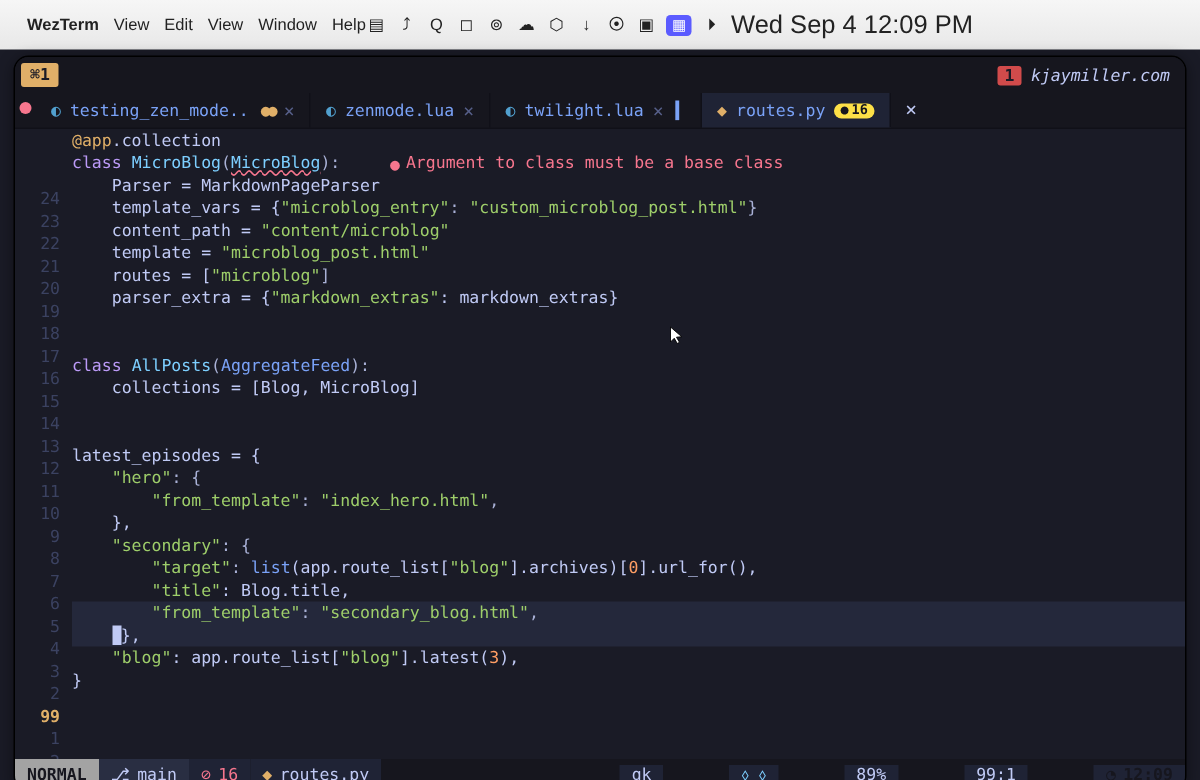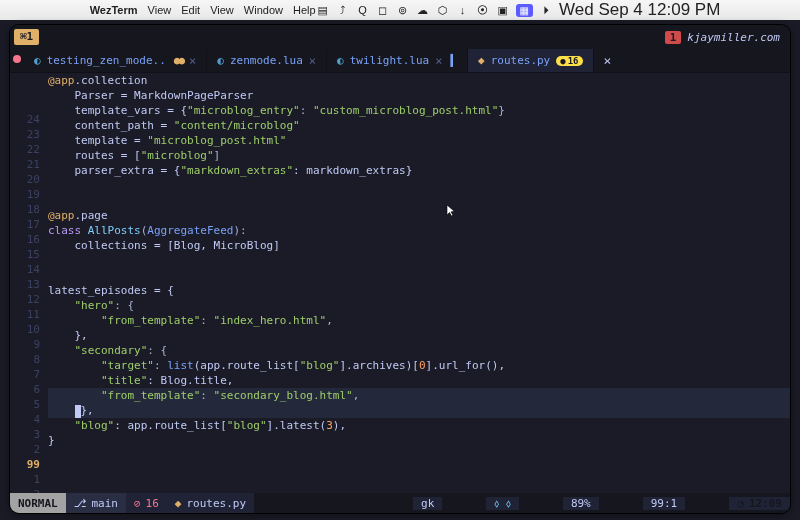--- a/index.html
+++ b/index.html
@@ -4,27 +4,27 @@
 <style>
   * { margin: 0; padding: 0; box-sizing: border-box; }
   html, body { width: 800px; height: 520px; overflow: hidden; }
   body {
     font-family: ui-monospace, "SF Mono", Menlo, Consolas, monospace;
     font-size: 11px;
     background: #1a1b26;
     color: #a9b1d6;
   }
   .menubar {
-    height: 20px;
+    height: 33px;
     background: linear-gradient(#f6f6f6,#e8e8e8);
     display: flex; align-items: center;
     padding: 0 8px;
     font-family: -apple-system, "Helvetica Neue", Arial, sans-serif;
     font-size: 11px; color: #222;
-    justify-content: center;
+    justify-content: flex-start;
   }
   .menu-left, .menu-right { display: flex; align-items: center; gap: 10px; }
   .menu-left .apple { font-size: 13px; }
   .menu-left b { font-weight: 600; }
   .menu-left span { cursor: default; }
   .menu-right { gap: 6px; }
   .menu-right .ico { width: 14px; text-align: center; font-size: 11px; }
   .menu-right .pill {
     background: #5b5bff; color: #fff; border-radius: 3px;
     padding: 1px 4px; font-size: 10px;
@@ -223,29 +223,29 @@
         <div>2</div>
       <div class="rel-center">99</div>
       <div>1</div>
         <div>2</div>
         <div></div>
       <div>6</div>
 
     </div>
     <div class="code">
 <div class="line"><span class="dec">@app</span><span class="var">.collection</span></div>
+<div class="line"><span class="kw">class </span><span class="cls">MicroBlog</span><span>(</span><span class="cls uline">MicroBlog</span><span>):</span>     <span class="err-dot">●</span><span class="err-inline">Argument to class must be a base class</span></div>
 <div class="line"><span class="var">    Parser = MarkdownPageParser</span></div>
 <div class="line"><span class="var">    template_vars = {</span><span class="str">"microblog_entry"</span><span>: </span><span class="str">"custom_microblog_post.html"</span><span>}</span></div>
 <div class="line"><span class="var">    content_path = </span><span class="str">"content/microblog"</span></div>
 <div class="line"><span class="var">    template = </span><span class="str">"microblog_post.html"</span></div>
 <div class="line"><span class="var">    routes = [</span><span class="str">"microblog"</span><span>]</span></div>
 <div class="line"><span class="var">    parser_extra = {</span><span class="str">"markdown_extras"</span><span class="var">: markdown_extras}</span></div>
 <div class="line"></div>
 <div class="line"></div>
-<div class="line"><span class="dec">@app</span><span class="var">.page</span></div>
 <div class="line"><span class="kw">class </span><span class="cls">AllPosts</span><span>(</span><span class="fn">AggregateFeed</span><span>):</span></div>
 <div class="line"><span class="var">    collections = [Blog, MicroBlog]</span></div>
 <div class="line"></div>
 <div class="line"></div>
 <div class="line"><span class="var">latest_episodes = {</span></div>
 <div class="line"><span>    </span><span class="str">"hero"</span><span>: {</span></div>
 <div class="line"><span>        </span><span class="str">"from_template"</span><span>: </span><span class="str">"index_hero.html"</span><span>,</span></div>
 <div class="line"><span class="var">    },</span></div>
 <div class="line"><span>    </span><span class="str">"secondary"</span><span>: {</span></div>
 <div class="line"><span>        </span><span class="str">"target"</span><span>: </span><span class="fn">list</span><span class="var">(app.route_list[</span><span class="str">"blog"</span><span class="var">].archives)[</span><span class="num">0</span><span class="var">].url_for(),</span></div>

